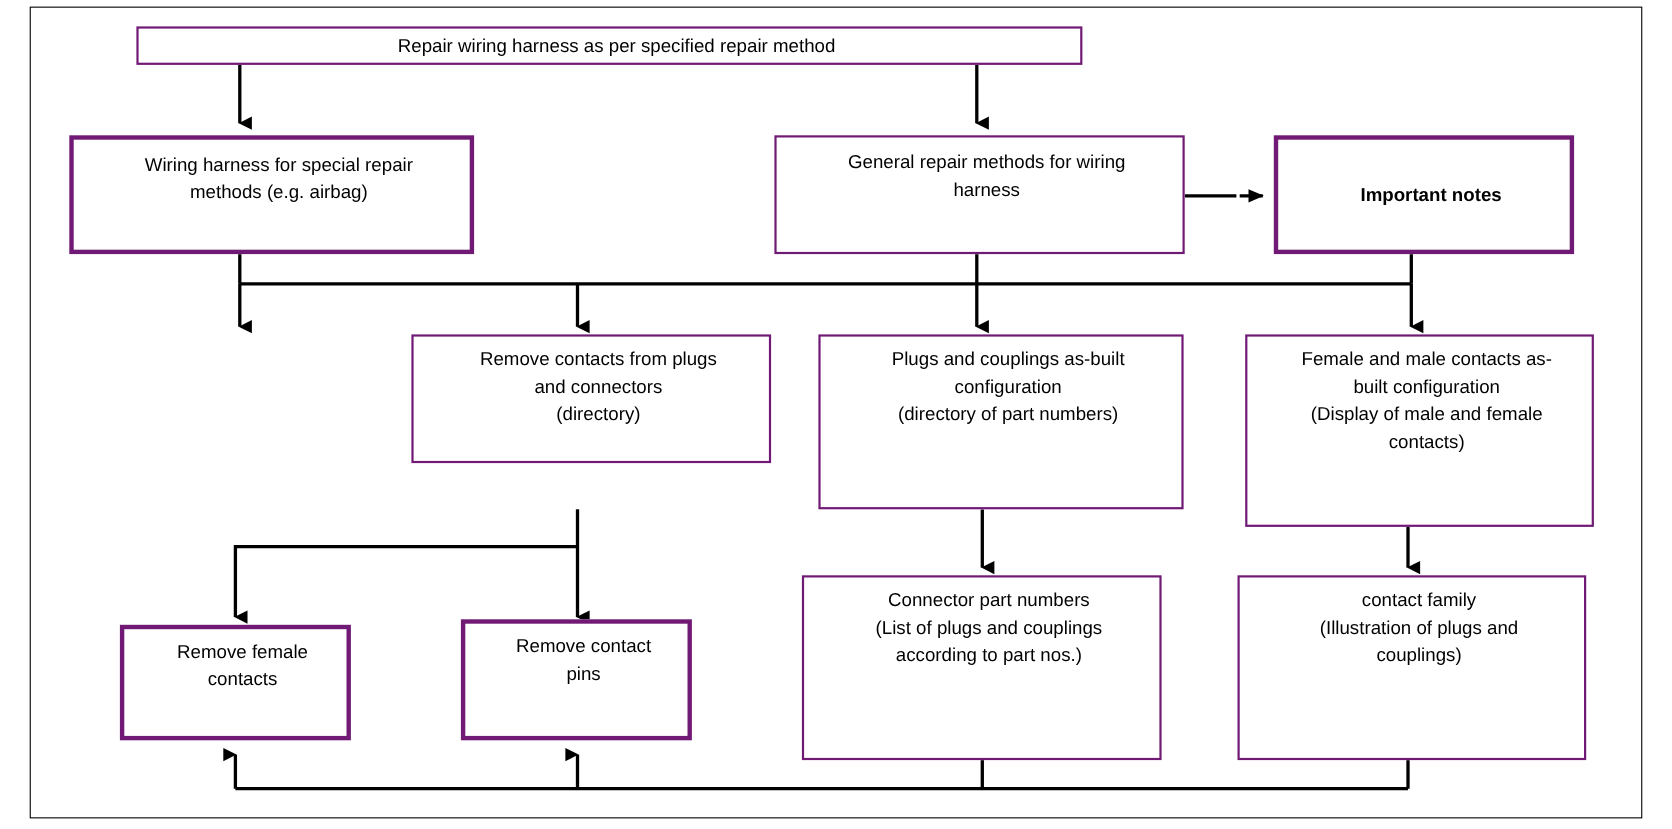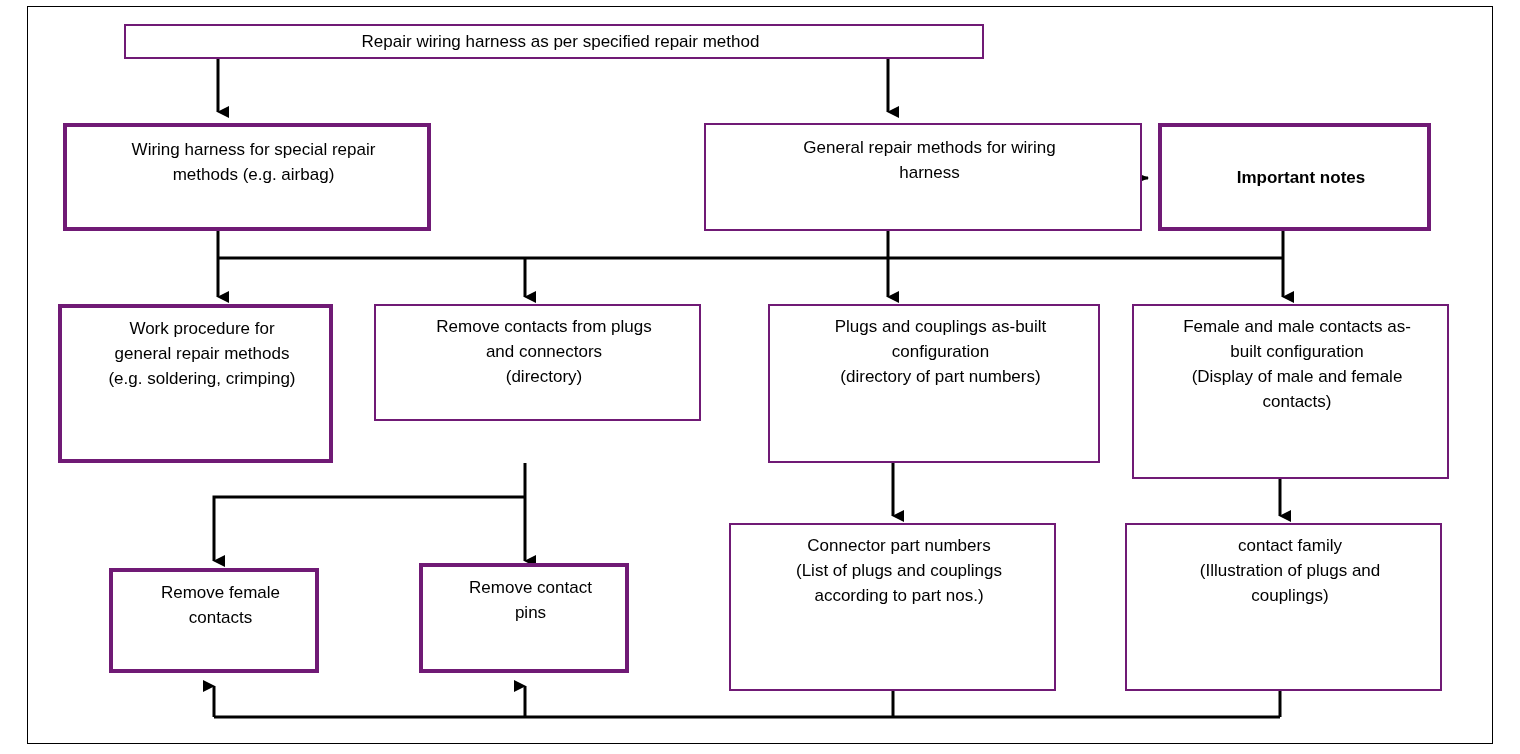--- a/index.html
+++ b/index.html
@@ -117,42 +117,37 @@
 
   <div class="node thick vcenter" style="left:124px; top:24px; width:860px; height:35px;">
     <span class="label">Repair wiring harness as per specified repair method</span>
   </div>
 
   <div class="node" style="left:63px; top:123px; width:368px; height:108px; padding-top:10px;">
     <span class="label">Wiring harness for special repair
 methods (e.g. airbag)</span>
   </div>
 
-  <div class="node thick" style="left:704px; top:123px; width:438px; height:108px; padding-top:10px;">
+  <div class="node thick" style="left:704px; top:123px; width:373px; height:108px; padding-top:10px;">
     <span class="label">General repair methods for wiring
 harness</span>
   </div>
 
   <div class="node bold vcenter" style="left:1158px; top:123px; width:273px; height:108px;">
     <span class="label">Important notes</span>
   </div>
 
-  <div class="node" style="left:58px; top:304px; width:275px; height:159px; padding-top:8px;">
-    <span class="label">Work procedure for
-general repair methods
-(e.g. soldering, crimping)</span>
-  </div>
 
   <div class="node thick" style="left:374px; top:304px; width:327px; height:117px; padding-top:8px;">
     <span class="label">Remove contacts from plugs
 and connectors
 (directory)</span>
   </div>
 
-  <div class="node thick" style="left:744px; top:304px; width:332px; height:159px; padding-top:8px;margin-left:24px;">
+  <div class="node thick" style="left:744px; top:304px; width:332px; height:159px; padding-top:8px;">
     <span class="label">Plugs and couplings as-built
 configuration
 (directory of part numbers)</span>
   </div>
 
   <div class="node thick" style="left:1114px; top:304px; width:317px; height:175px; padding-top:8px;margin-left:18px;">
     <span class="label">Female and male contacts as-
 built configuration
 (Display of male and female
 contacts)</span>

